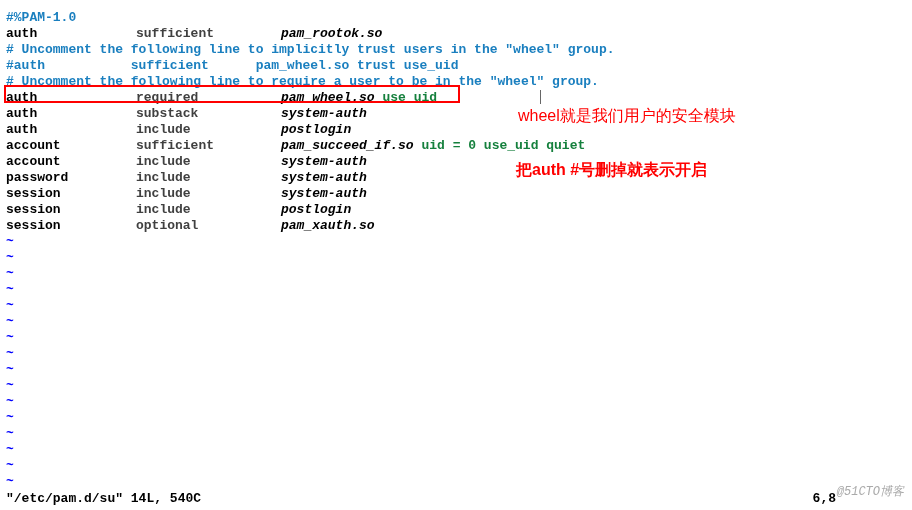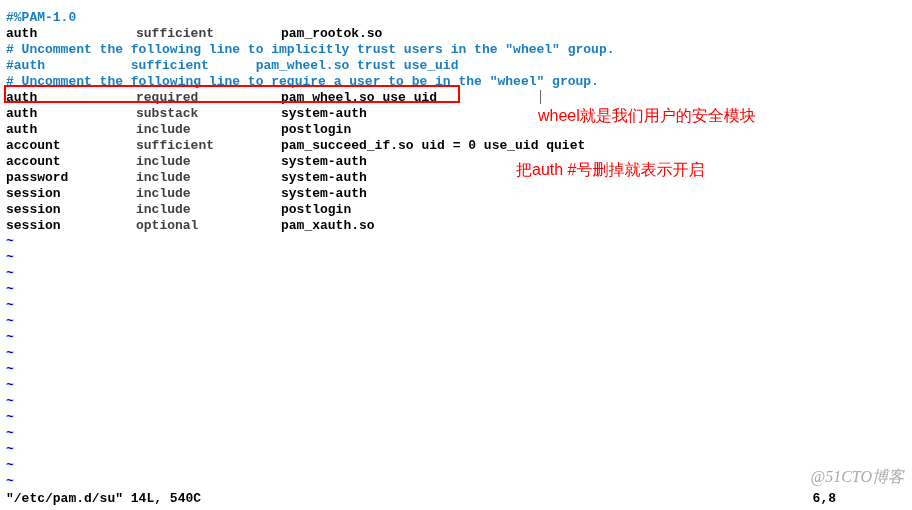--- a/index.html
+++ b/index.html
@@ -15,41 +15,41 @@
     }
     .editor {
       padding: 10px 6px;
       line-height: 16px;
       white-space: pre;
     }
     .line { display: block; }
     .comment { color: #1a7fbf; }
     .facility { color: #000000; }
     .control { color: #404040; }
-    .module { color: #000000; }
-    .args { color: #000000; }
+    .module { color: #000000; font-style: italic; }
+    .args { color: #15803d; }
     .tilde { color: #0000ff; font-weight: bold; }
     .highlight-box {
       position: absolute;
       left: 4px;
       top: 85px;
       width: 456px;
       height: 18px;
       border: 2px solid #ff0000;
       pointer-events: none;
     }
     .annotation {
       position: absolute;
       color: #ff0000;
       font-family: "Microsoft YaHei", sans-serif;
       font-size: 16px;
       font-weight: normal;
     }
-    .anno1 { left: 518px; top: 106px; margin-left: 20px; }
-    .anno2 { left: 516px; top: 160px; }
+    .anno1 { left: 518px; top: 106px; }
+    .anno2 { left: 516px; top: 160px; font-weight: bold; }
     .cursor-caret {
       position: absolute;
       left: 540px;
       top: 90px;
       width: 1px;
       height: 14px;
       background: #666;
     }
     .status-bar {
       position: absolute;
@@ -58,24 +58,24 @@
       right: 6px;
       font-family: "Courier New", monospace;
       font-size: 13px;
       font-weight: bold;
     }
     .status-left { float: left; }
     .status-right { float: right; margin-right: 70px; }
     .watermark {
       position: absolute;
       right: 8px;
-      bottom: 22px;
+      bottom: 10px;
       color: #aaa;
-      font-family: Liberation Serif, serif;
-      font-size: 16px;
+      font-family: Liberation Mono, monospace;
+      font-size: 12px;
       font-style: italic;
       font-weight: normal;
     }
     .col1 { display: inline-block; width: 130px; }
     .col2 { display: inline-block; width: 145px; }
   </style>
 </head>
 <body>
 
 <div class="editor" id="editor"><div class="line"><span class="comment">#%PAM-1.0</span></div><div class="line"><span class="facility col1">auth</span><span class="control col2">sufficient</span><span class="module">pam_rootok.so</span></div><div class="line"><span class="comment"># Uncomment the following line to implicitly trust users in the "wheel" group.</span></div><div class="line"><span class="comment">#auth           sufficient      pam_wheel.so trust use_uid</span></div><div class="line"><span class="comment"># Uncomment the following line to require a user to be in the "wheel" group.</span></div><div class="line"><span class="facility col1">auth</span><span class="control col2">required</span><span class="module">pam_wheel.so</span><span class="args"> use_uid</span></div><div class="line"><span class="facility col1">auth</span><span class="control col2">substack</span><span class="module">system-auth</span></div><div class="line"><span class="facility col1">auth</span><span class="control col2">include</span><span class="module">postlogin</span></div><div class="line"><span class="facility col1">account</span><span class="control col2">sufficient</span><span class="module">pam_succeed_if.so</span><span class="args"> uid = 0 use_uid quiet</span></div><div class="line"><span class="facility col1">account</span><span class="control col2">include</span><span class="module">system-auth</span></div><div class="line"><span class="facility col1">password</span><span class="control col2">include</span><span class="module">system-auth</span></div><div class="line"><span class="facility col1">session</span><span class="control col2">include</span><span class="module">system-auth</span></div><div class="line"><span class="facility col1">session</span><span class="control col2">include</span><span class="module">postlogin</span></div><div class="line"><span class="facility col1">session</span><span class="control col2">optional</span><span class="module">pam_xauth.so</span></div><div class="line tilde">~</div><div class="line tilde">~</div><div class="line tilde">~</div><div class="line tilde">~</div><div class="line tilde">~</div><div class="line tilde">~</div><div class="line tilde">~</div><div class="line tilde">~</div><div class="line tilde">~</div><div class="line tilde">~</div><div class="line tilde">~</div><div class="line tilde">~</div><div class="line tilde">~</div><div class="line tilde">~</div><div class="line tilde">~</div><div class="line tilde">~</div></div>

